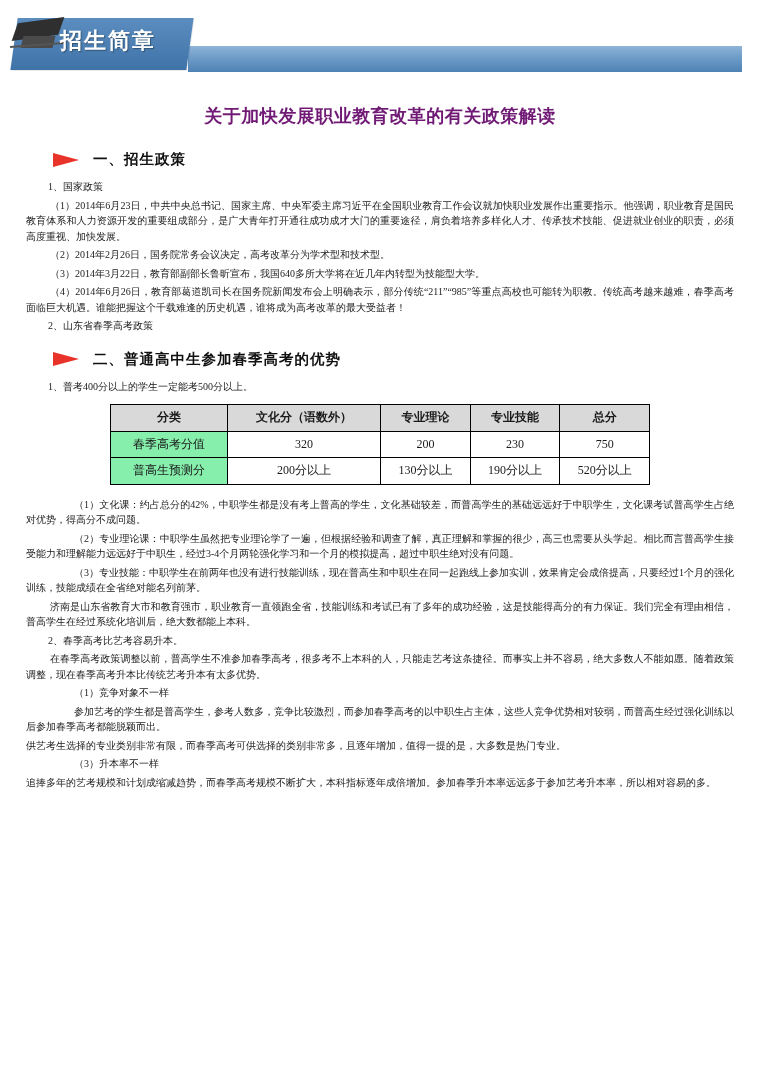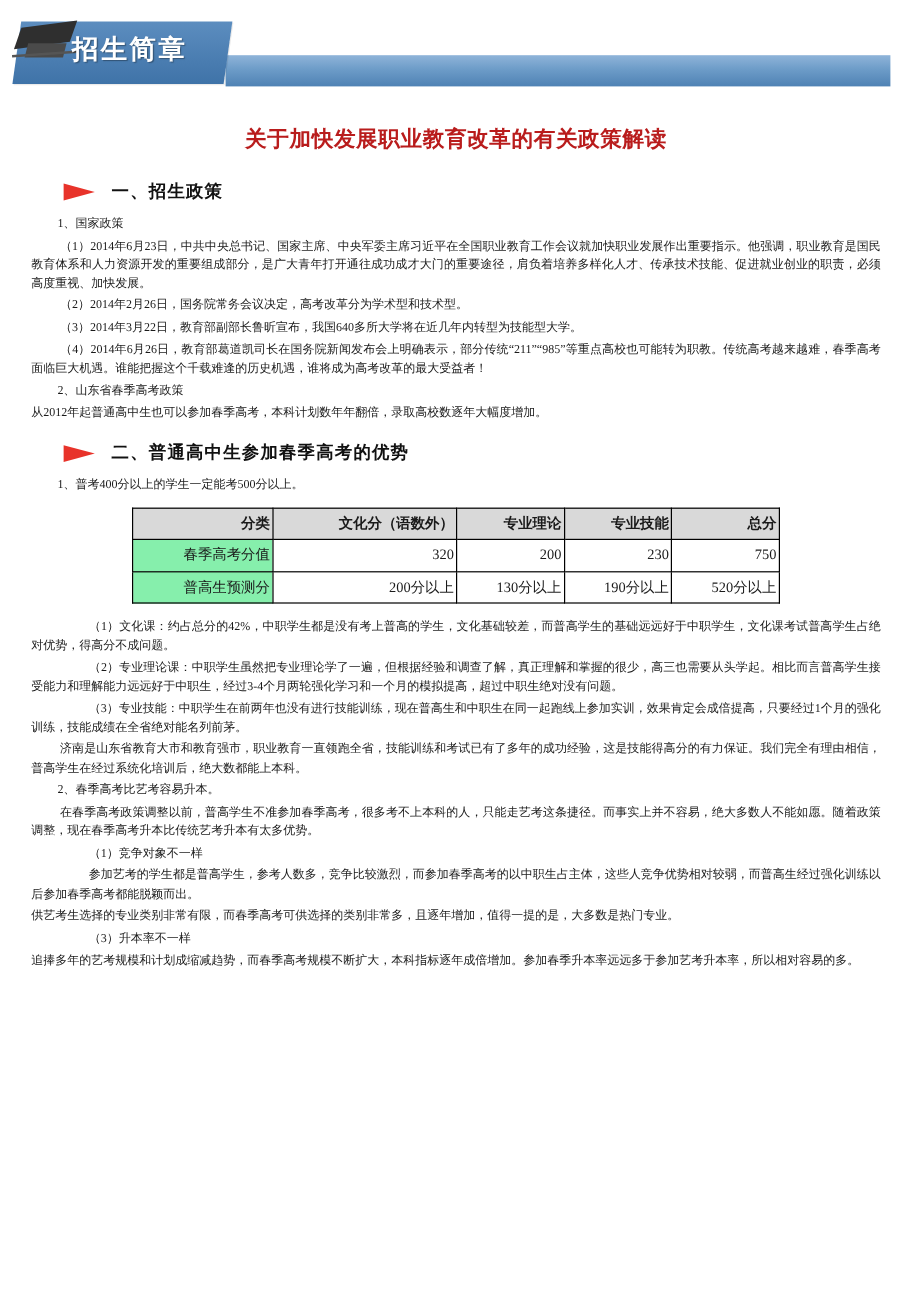--- a/index.html
+++ b/index.html
@@ -77,21 +77,21 @@
     height: 2px;
     background: #555;
     transform: rotate(-4deg);
   }
   
   .page {
     padding: 0 26px;
   }
   .doc-title {
     text-align: center;
-    color: #b91c1c;
+    color: #701a75;
     font-size: 18px;
     font-weight: bold;
     margin: 26px 0 22px 0;
     letter-spacing: 0.5px;
   }
   .section-head {
     display: flex;
     align-items: center;
     margin: 16px 0 10px 14px;
     padding-left: 13px;
@@ -131,21 +131,21 @@
   }
   
   table {
     border-collapse: collapse;
     margin: 10px auto 12px auto;
     width: 540px;
     font-size: 12px;
   }
   th, td {
     border: 1px solid #000;
-    text-align: right;
+    text-align: center;
     padding: 5px 2px;
     line-height: 1.3;
   }
   thead th {
     background: #d9d9d9;
     font-weight: bold;
   }
   tbody td:first-child {
     background: #86efac;
     font-weight: normal;
@@ -171,21 +171,20 @@
     <div class="arrow-icon"></div>
     <div class="section-title">一、招生政策</div>
   </div>
 
   <p class="sub">1、国家政策</p>
   <p class="ind1">（1）2014年6月23日，中共中央总书记、国家主席、中央军委主席习近平在全国职业教育工作会议就加快职业发展作出重要指示。他强调，职业教育是国民教育体系和人力资源开发的重要组成部分，是广大青年打开通往成功成才大门的重要途径，肩负着培养多样化人才、传承技术技能、促进就业创业的职责，必须高度重视、加快发展。</p>
   <p class="ind1">（2）2014年2月26日，国务院常务会议决定，高考改革分为学术型和技术型。</p>
   <p class="ind1">（3）2014年3月22日，教育部副部长鲁昕宣布，我国640多所大学将在近几年内转型为技能型大学。</p>
   <p class="ind1">（4）2014年6月26日，教育部葛道凯司长在国务院新闻发布会上明确表示，部分传统“211”“985”等重点高校也可能转为职教。传统高考越来越难，春季高考面临巨大机遇。谁能把握这个千载难逢的历史机遇，谁将成为高考改革的最大受益者！</p>
   <p class="sub">2、山东省春季高考政策</p>
-  <p>从2012年起普通高中生也可以参加春季高考，本科计划数年年翻倍，录取高校数逐年大幅度增加。</p>
 
   <div class="section-head">
     <div class="arrow-icon"></div>
     <div class="section-title">二、普通高中生参加春季高考的优势</div>
   </div>
 
   <p class="sub">1、普考400分以上的学生一定能考500分以上。</p>
 
   <table>
     <thead>

